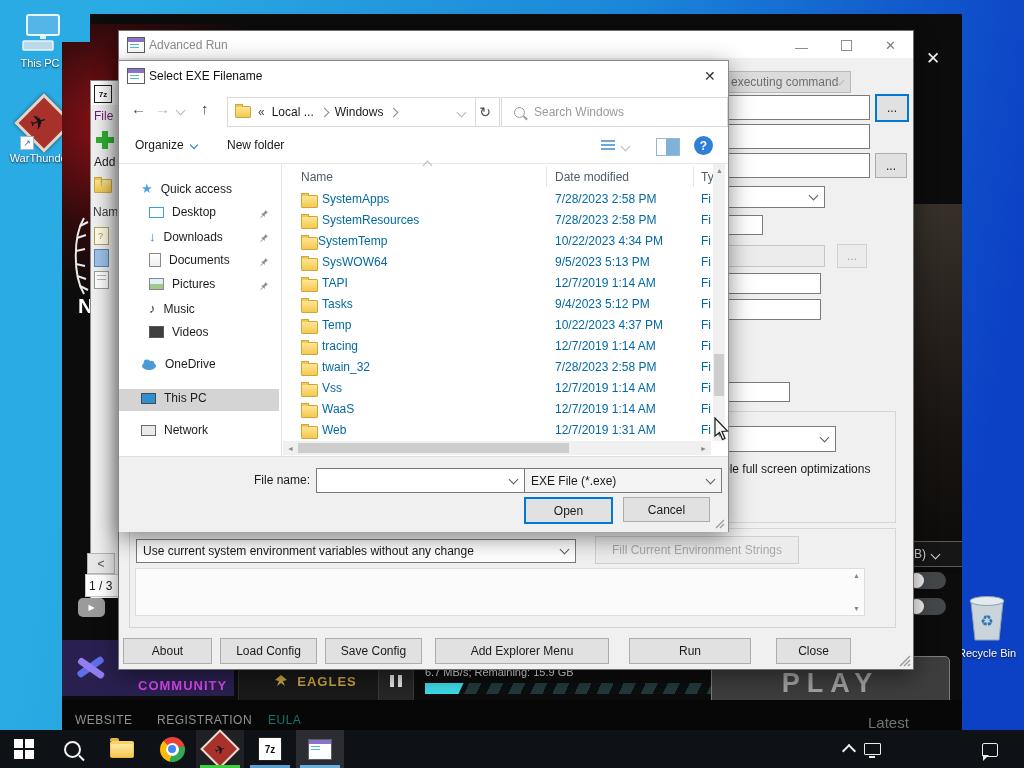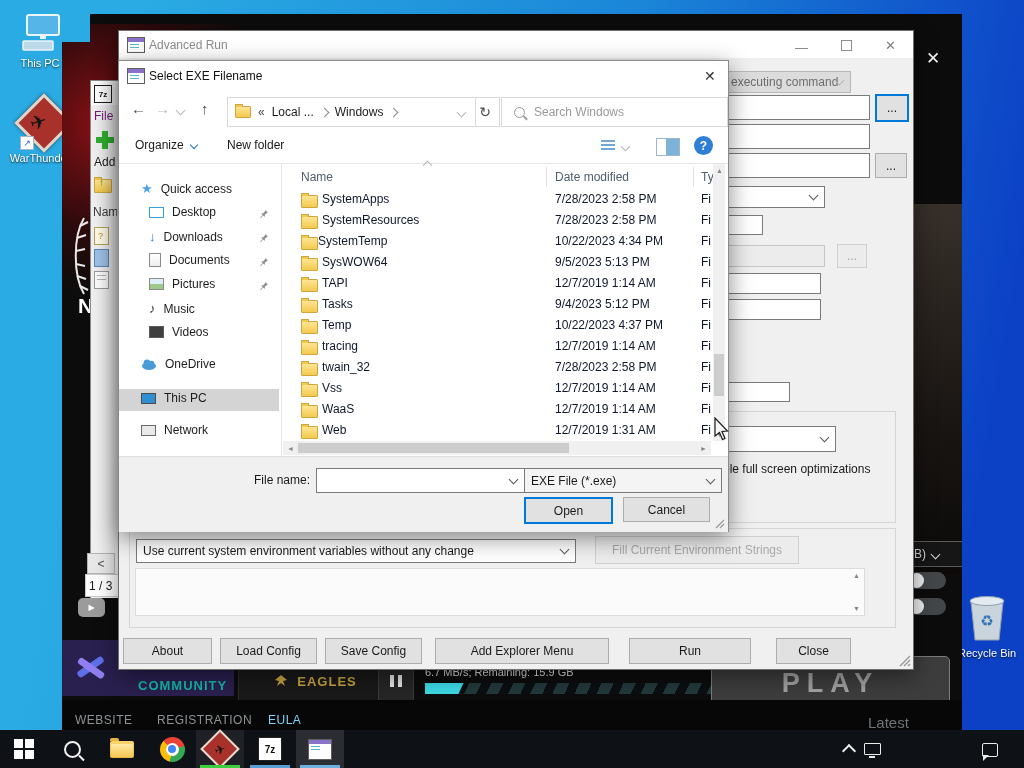--- a/index.html
+++ b/index.html
@@ -30,21 +30,21 @@
   .groupbox{position:absolute;border:1px solid #d5d5d5}
   
   .fold{position:relative;width:15px;height:11px;background:linear-gradient(#ffe594,#f3c94f);border:1px solid #cfa63e;border-radius:1px}
   .fold::before{content:"";position:absolute;top:-3px;left:-1px;width:6px;height:2px;background:#f3c94f;border:1px solid #cfa63e;border-bottom:none;border-radius:1px 1px 0 0}
   
   .winico{position:relative;width:16px;height:14px;background:#fdfdfd;border:1px solid #5e5e5e}
   .winico::before{content:"";position:absolute;left:0;top:0;right:0;height:4px;background:#8b72c9}
   .winico::after{content:"";position:absolute;left:2px;top:6px;width:9px;height:5px;background:repeating-linear-gradient(#57b8c9 0 1px,transparent 1px 3px)}
   
   .hdrtxt{color:#4f5d6c;font-size:12px;white-space:nowrap}
-  .cell{position:absolute;white-space:nowrap;font-size:12px;color:#0f172a}
+  .cell{position:absolute;white-space:nowrap;font-size:12px;color:#0369a1}
   .sbrow{position:absolute;display:flex;align-items:center;font-size:12px;color:#1c1c1c;white-space:nowrap}
   .scroll{background:#f0f0f0}
   .thumb{background:#cdcdcd}
   .sarrow{position:absolute;color:#868686;font-size:7px;line-height:7px}
   
   #taskbar{position:absolute;left:0;top:730px;width:1024px;height:38px;background:#0e1116;z-index:50}
   .tbtile{position:absolute;top:0;width:48px;height:38px;display:flex;align-items:center;justify-content:center}
   .underline{position:absolute;bottom:0;height:3px}
   .trayico{position:absolute;color:#ececec}
   
@@ -107,21 +107,21 @@
 
     <div class="abs" style="left:16px;top:584px;width:27px;height:19px;background:#9b9b9b;border-radius:5px;display:flex;align-items:center;justify-content:center">
       <span style="color:#fff;font-size:8px">▶</span>
     </div>
 
     <div class="lbadge" style="left:0px;top:626px;width:172px;height:56px;background:#2a2050">
       <svg width="40" height="40" style="position:absolute;left:8px;top:8px">
         <rect x="6" y="16" width="30" height="7" rx="3" fill="#5f6fe8" transform="rotate(-35 20 20)"></rect>
         <rect x="6" y="16" width="30" height="7" rx="3" fill="#8f7ff0" transform="rotate(35 20 20)"></rect>
       </svg>
-      <span style="position:absolute;left:76px;top:38px;color:#14b8a6;font-size:13px;font-weight:bold;letter-spacing:1px">COMMUNITY</span>
+      <span style="position:absolute;left:76px;top:38px;color:#d946ef;font-size:13px;font-weight:bold;letter-spacing:1px">COMMUNITY</span>
     </div>
 
     <div class="lbadge" style="left:176px;top:646px;width:152px;height:40px;background:#191919;border:1px solid #2d2d2d">
       <svg width="16" height="16" style="margin-right:8px">
         <path d="M8 2 L14 7 L10 8 L12 13 L8 10 L4 13 L6 8 L2 7 Z" fill="#c9a53f"></path>
       </svg>
       <span style="color:#c9a53f;font-size:13px;font-weight:bold;letter-spacing:1px">EAGLES</span>
     </div>
 
     <div class="abs" style="left:316px;top:646px;width:34px;height:40px;background:#262626;border:1px solid #3c3c3c;border-radius:4px;display:flex;align-items:center;justify-content:center;gap:4px">
@@ -133,21 +133,21 @@
       <div class="abs" style="left:-4px;top:0;width:40px;height:11px;background:#3ddbe8;transform:skewX(-25deg)"></div>
     </div>
 
     <div class="abs" style="left:649px;top:642px;width:237px;height:52px;background:#3d3d3d;border:1px solid #7c7c7c;border-radius:5px;display:flex;align-items:center;justify-content:center;color:#a2a2a2;font-size:27px;font-weight:bold;letter-spacing:7px">
       <span>PLAY</span>
     </div>
 
     <div class="abs" style="left:0;top:686px;width:900px;height:30px;background:#070707"></div>
     <div class="abs" style="left:13px;top:699px;color:#8e9397;font-size:12px;letter-spacing:.5px">WEBSITE</div>
     <div class="abs" style="left:95px;top:699px;color:#8e9397;font-size:12px;letter-spacing:.5px">REGISTRATION</div>
-    <div class="abs" style="left:206px;top:699px;color:#7dd3fc;font-size:12px;letter-spacing:.5px">EULA</div>
+    <div class="abs" style="left:206px;top:699px;color:#0f766e;font-size:12px;letter-spacing:.5px">EULA</div>
     <div class="abs" style="left:806px;top:700px;color:#6f7477;font-size:15px">Latest launcher</div>
   </div>
 
   <div class="abs" style="left:90px;top:80px;width:28px;height:517px;background:#f0f0f0;border-left:1px solid #8a8a8a;border-top:1px solid #8a8a8a;z-index:3">
     <div class="abs" style="left:0;top:0;width:28px;height:24px;background:#fff"></div>
     <div class="abs" style="left:3px;top:4px;width:16px;height:16px;background:#fff;border:1px solid #1d1d1d;display:flex;align-items:center;justify-content:center;font-size:8px;font-weight:bold;color:#111">7z</div>
     <div class="abs" style="left:3px;top:28px;width:24px;overflow:hidden;white-space:nowrap;color:#701a75">File</div>
     <svg class="abs" style="left:3px;top:48px" width="22" height="22">
       <rect x="8" y="2" width="6" height="18" fill="#31b031"></rect>
       <rect x="2" y="8" width="18" height="6" fill="#31b031"></rect>

